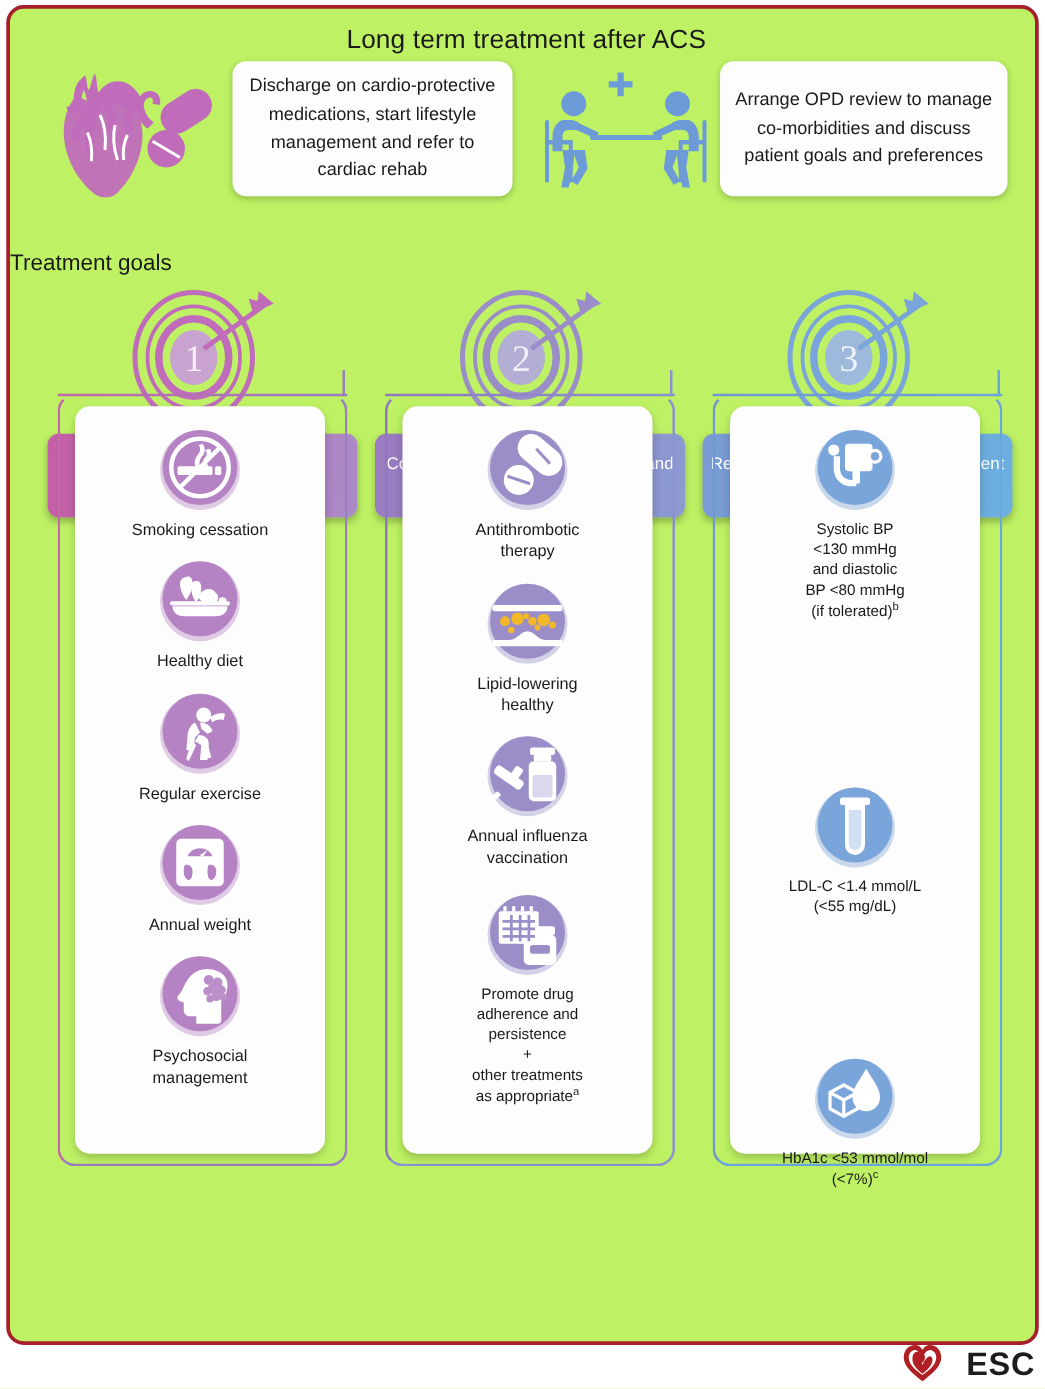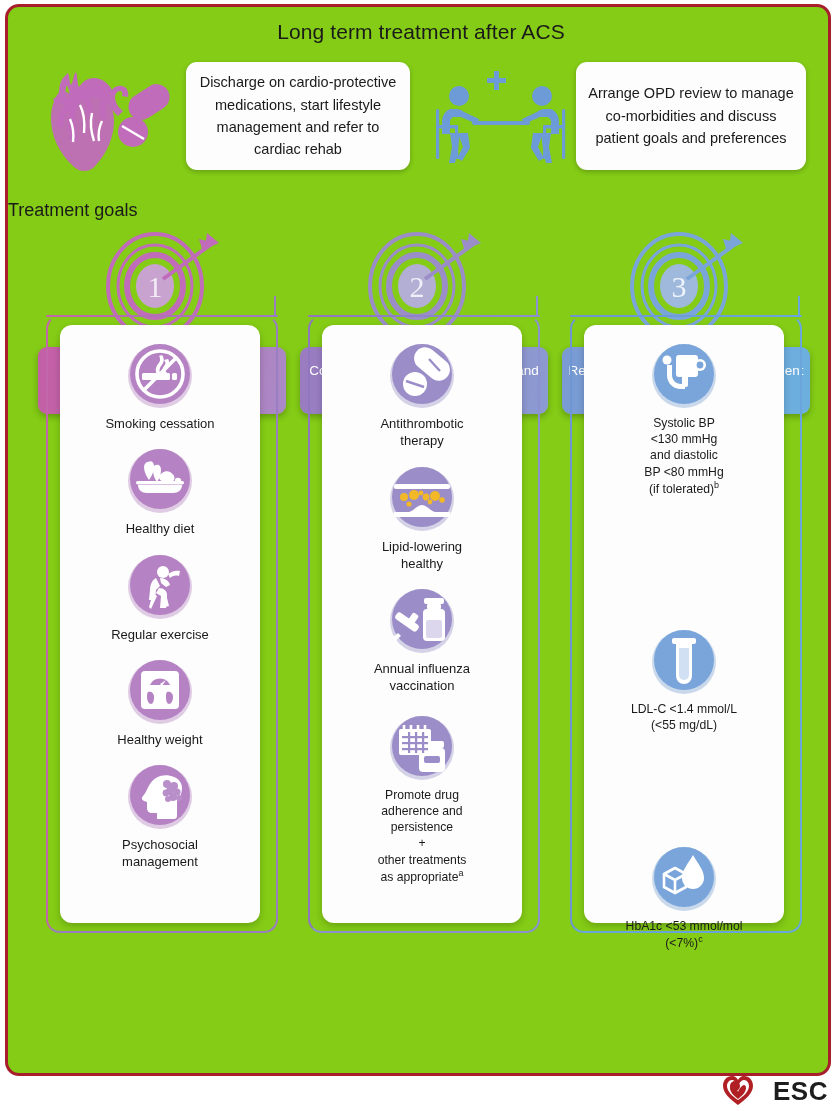--- a/index.html
+++ b/index.html
@@ -11,36 +11,36 @@
     font-family: "Liberation Sans", sans-serif;
     overflow: hidden;
   }
 
   #frame {
     position: absolute;
     left: 5px; top: 4px;
     width: 826px; height: 1072px;
     border: 3px solid #a61f2b;
     border-radius: 14px;
-    background: #84cc16;
+    background: #bef264;
   }
 
   
   .main-title {
     position: absolute;
     left: 0; top: 13px;
     width: 826px;
     text-align: center;
     font-size: 21px;
     color: #1a1a1a;
     letter-spacing: .1px;
   }
 
   
-  .top-row { position: absolute; left: 0; top: 48px; width: 826px; height: 130px; }
+  .top-row { position: absolute; left: 0; top: 35px; width: 826px; height: 130px; }
 
   .icon-heart  { position: absolute; left: 22px;  top: 6px;  width: 145px; height: 110px; }
   .icon-consult{ position: absolute; left: 420px; top: 8px;  width: 145px; height: 105px; }
 
   .wbox {
     position: absolute;
     background: #fdfdfd;
     border-radius: 11px;
     box-shadow: 0 2px 5px rgba(0,0,0,.22);
     display: flex; align-items: center; justify-content: center;
@@ -302,21 +302,21 @@
       <div class="item" style="margin-top:14px">
         <svg class="disc" width="68" height="68" viewBox="0 0 68 68">
           <circle cx="34" cy="35" r="32" fill="#c8a3cf" opacity=".55"></circle>
           <circle cx="34" cy="33" r="30" fill="#b583c4"></circle>
           <rect x="15" y="14" width="38" height="38" rx="4" fill="#ffffff"></rect>
           <path d="M24 28a11 11 0 0 1 20 0z" fill="#b583c4"></path>
           <path d="M34 27l6-4-4 6z" fill="#ffffff"></path>
           <path d="M22 35c3-1 6 1 6 5 0 4-1 7-3 7s-4-3-4-7c0-2 0-4 1-5z" fill="#b583c4"></path>
           <path d="M41 35c3-1 6 1 6 5 0 4-2 7-4 7s-3-3-3-7c0-2 0-4 1-5z" fill="#b583c4"></path>
         </svg>
-        <div class="lbl">Healthy weight</div>
+        <div class="lbl">Annual weight</div>
       </div>
 
       <div class="item" style="margin-top:14px">
         <svg class="disc" width="68" height="68" viewBox="0 0 68 68">
           <circle cx="34" cy="35" r="32" fill="#c8a3cf" opacity=".55"></circle>
           <circle cx="34" cy="33" r="30" fill="#b583c4"></circle>
           <path d="M48 15c-9-4-19-1-24 7-3 4-4 9-7 12-2 2-1 4 1 5l3 1v6c0 3 2 5 5 5h5v6h17c2 0 3-1 3-3V39c3-3 5-8 5-13 0-5-3-9-8-11z" fill="#ffffff"></path>
           <g fill="#b98fc9">
             <circle cx="41" cy="22" r="4"></circle>
               <circle cx="48" cy="24" r="4"></circle>

